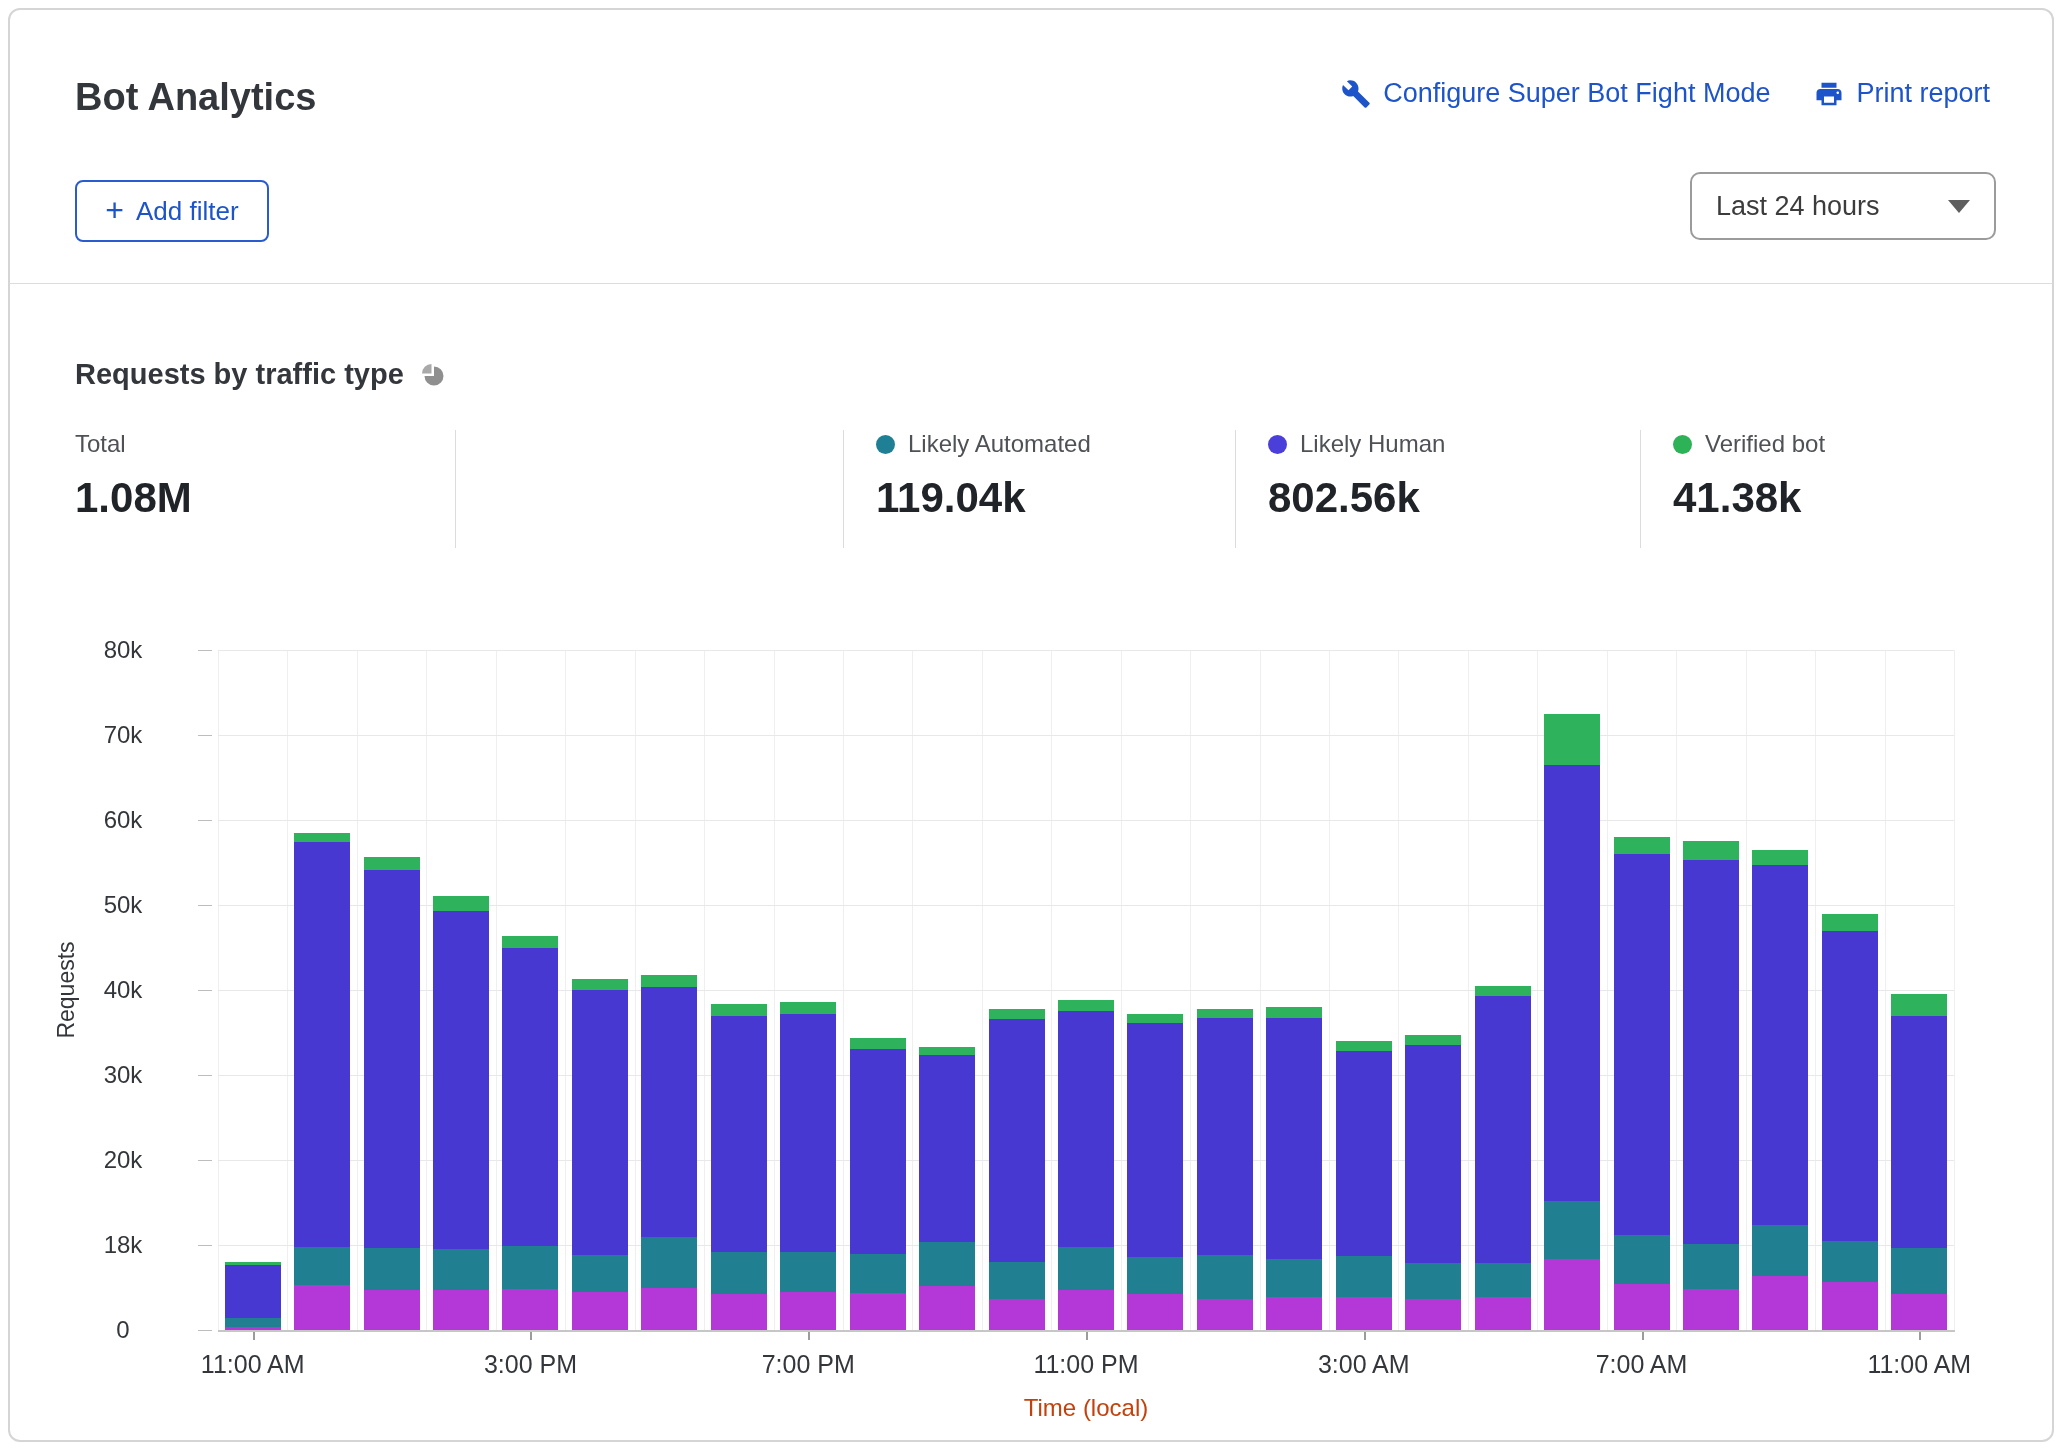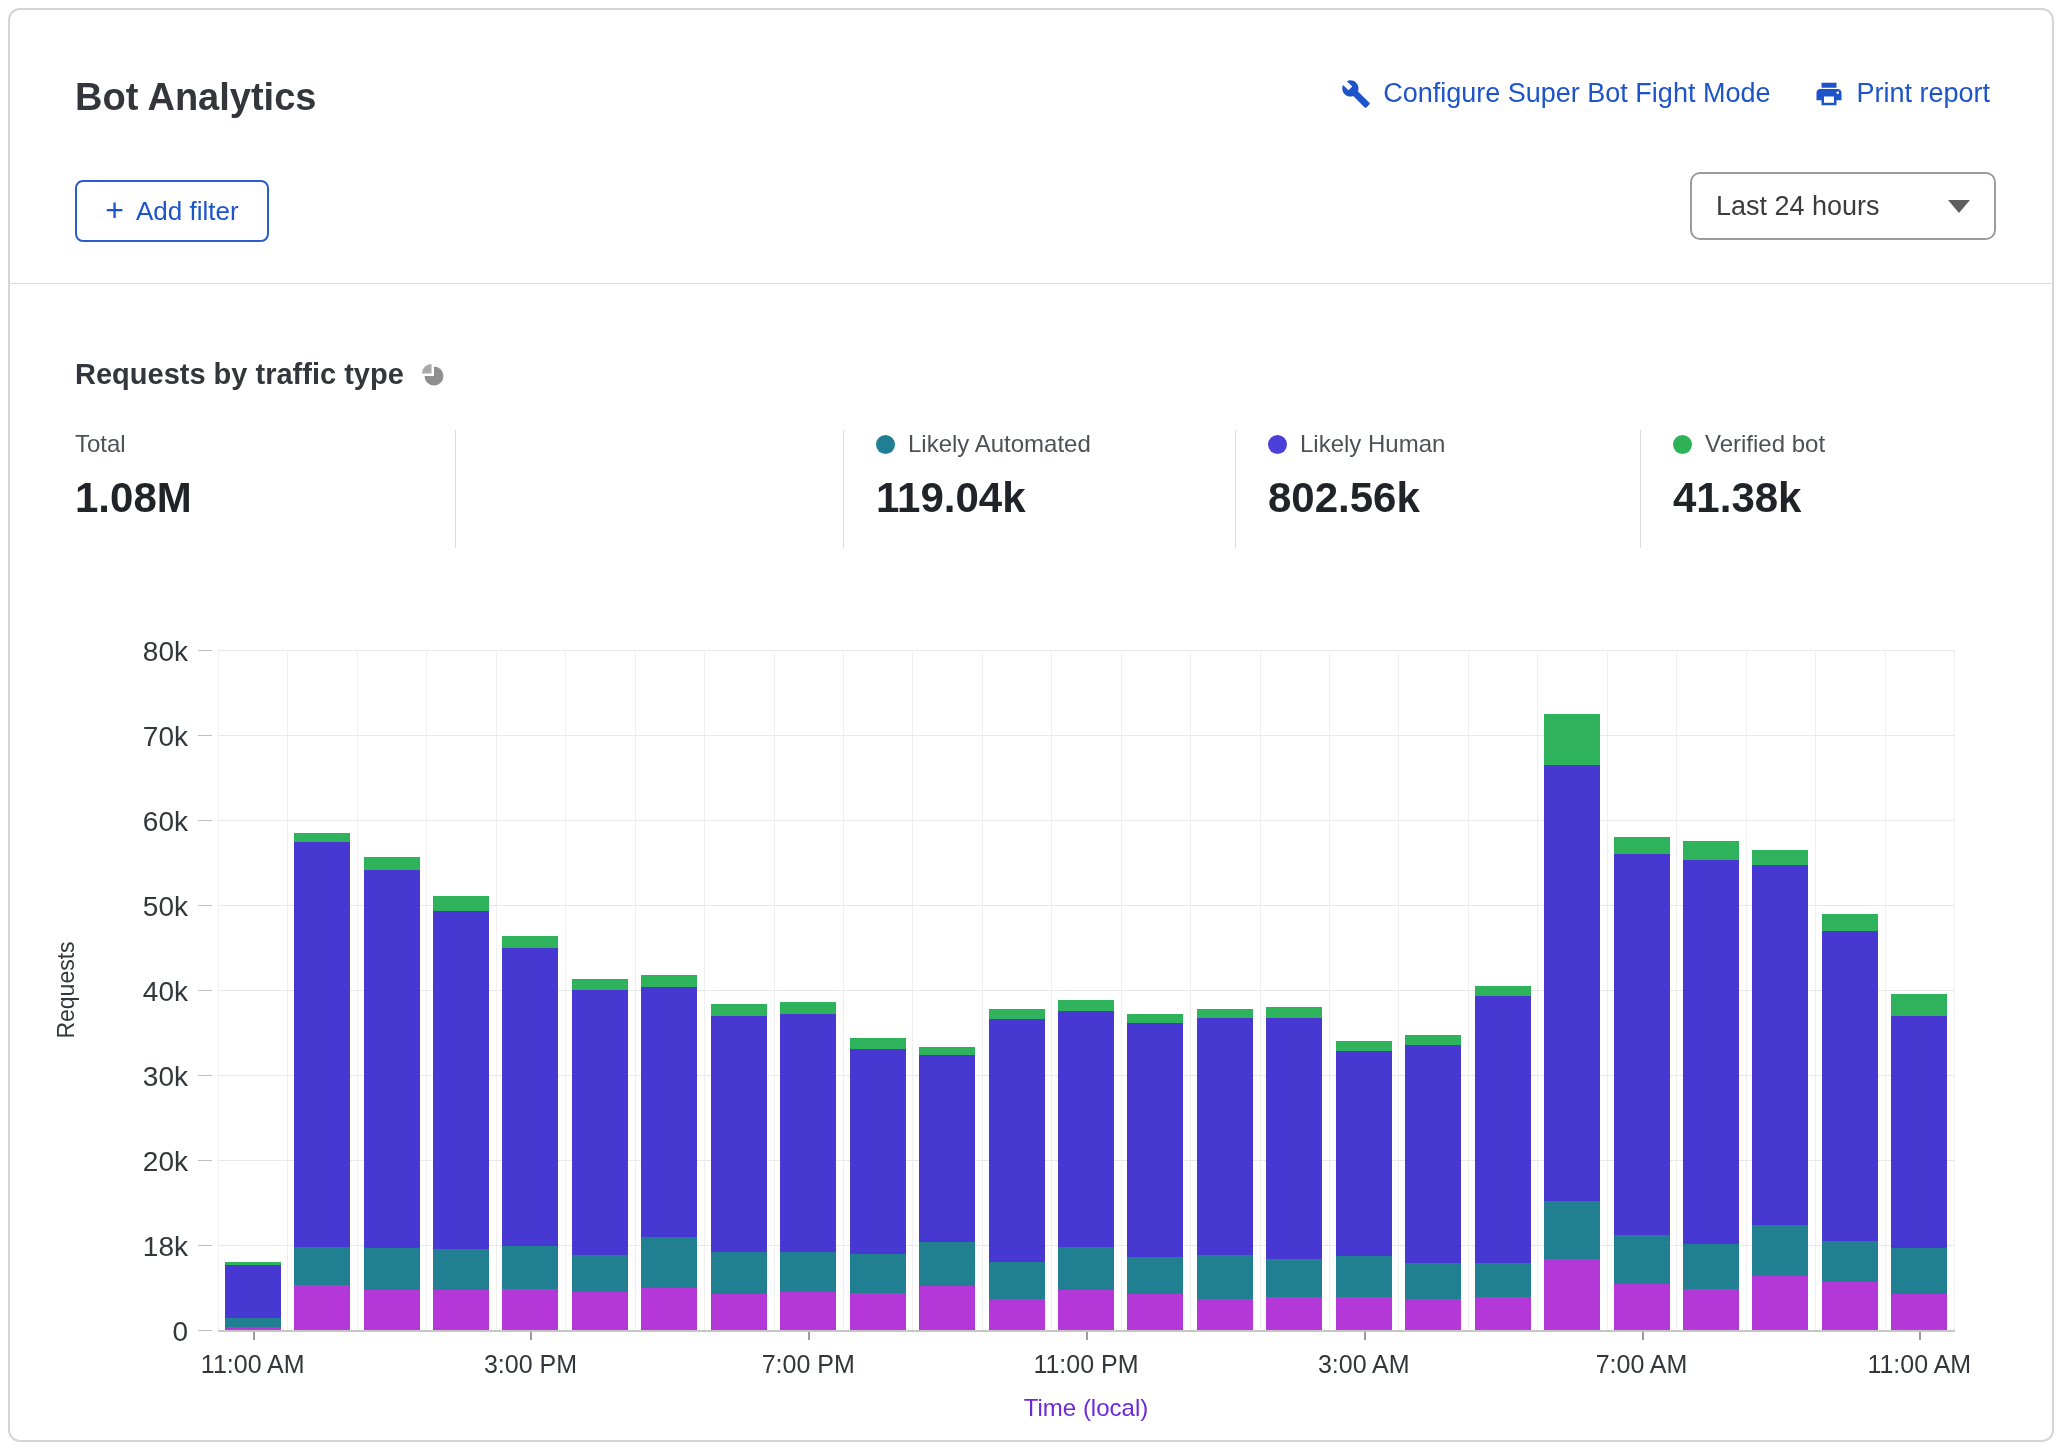--- a/index.html
+++ b/index.html
@@ -32,28 +32,28 @@
 
   .stats-row { position:absolute; left:0; top:430px; width:2062px; height:122px; }
   .stat { position:absolute; top:0; }
   .stat-label { display:flex; align-items:center; gap:13px; font-size:24px; color:#4e5156; }
   .dot { width:19px; height:19px; border-radius:50%; flex:0 0 auto; }
   .stat-value { margin-top:16px; font-size:42px; font-weight:700; color:#202327; }
   .stat-divider { position:absolute; top:0; width:1px; height:118px; background:#dcdcdc; }
 
   .ylabel { position:absolute; left:66px; top:990px; transform:translate(-50%,-50%) rotate(-90deg);
     transform-origin:center; font-size:23px; color:#33363b; white-space:nowrap; }
-  .ytick-label { position:absolute; width:130px; text-align:right; font-size:28px; color:#33363b; }
+  .ytick-label { position:absolute; width:130px; text-align:center; font-size:24px; color:#33363b; }
   .ytick-dash { position:absolute; width:14px; height:1px; background:#bdbdbd; }
   .gridline { position:absolute; left:218px; width:1736px; height:1px; background:#e8e8e8; }
   .axis-line { position:absolute; left:218px; width:1737px; height:2px; background:#c6c6c6; }
   .vgrid { position:absolute; top:650px; width:1px; height:680px; background:#efefef; }
   .xtick { position:absolute; top:1332px; width:2px; height:8px; background:#9c9c9c; }
   .xtick-label { position:absolute; top:1350px; width:180px; text-align:center; font-size:25px; color:#33363b; }
-  .xlabel { position:absolute; left:966px; top:1394px; width:240px; text-align:center; font-size:24px; color:#6d28d9; }
+  .xlabel { position:absolute; left:966px; top:1394px; width:240px; text-align:center; font-size:24px; color:#c2410c; }
 
   #plot { position:absolute; left:218px; top:650px; width:1736px; height:680px; }
   .bar { position:absolute; bottom:0; width:56px; display:flex; flex-direction:column-reverse; }
   .seg { width:100%; }
 </style>
 </head>
 <body>
 
 <div class="card"></div>
 <div class="hdr-divider"></div>

